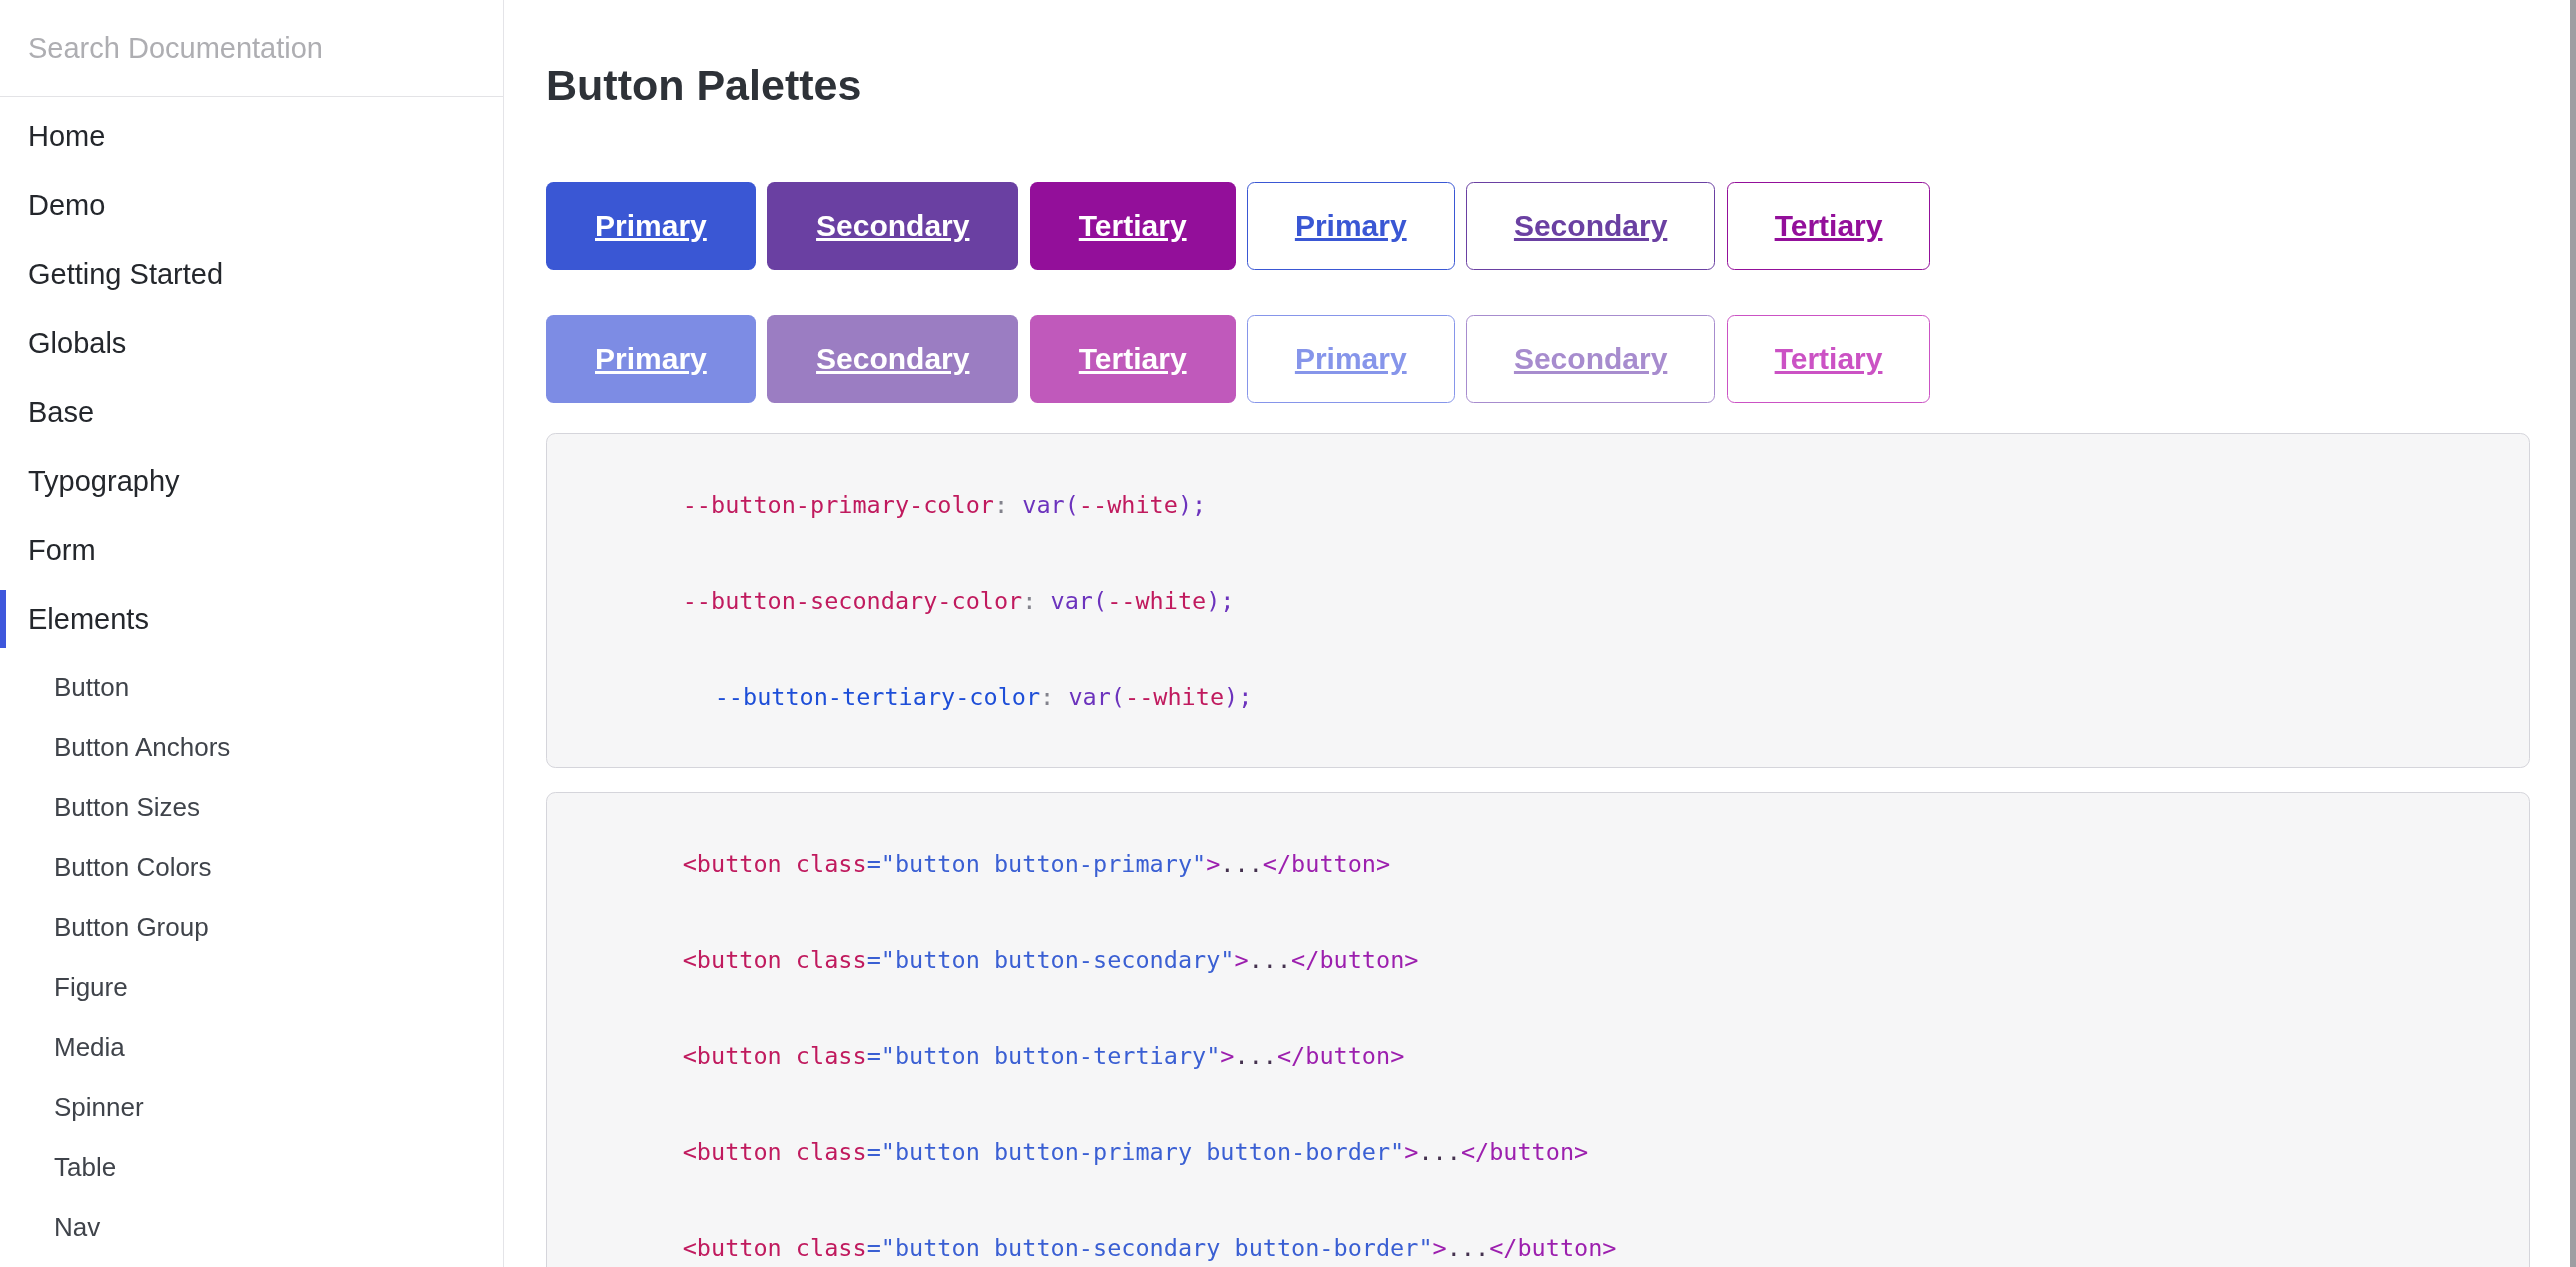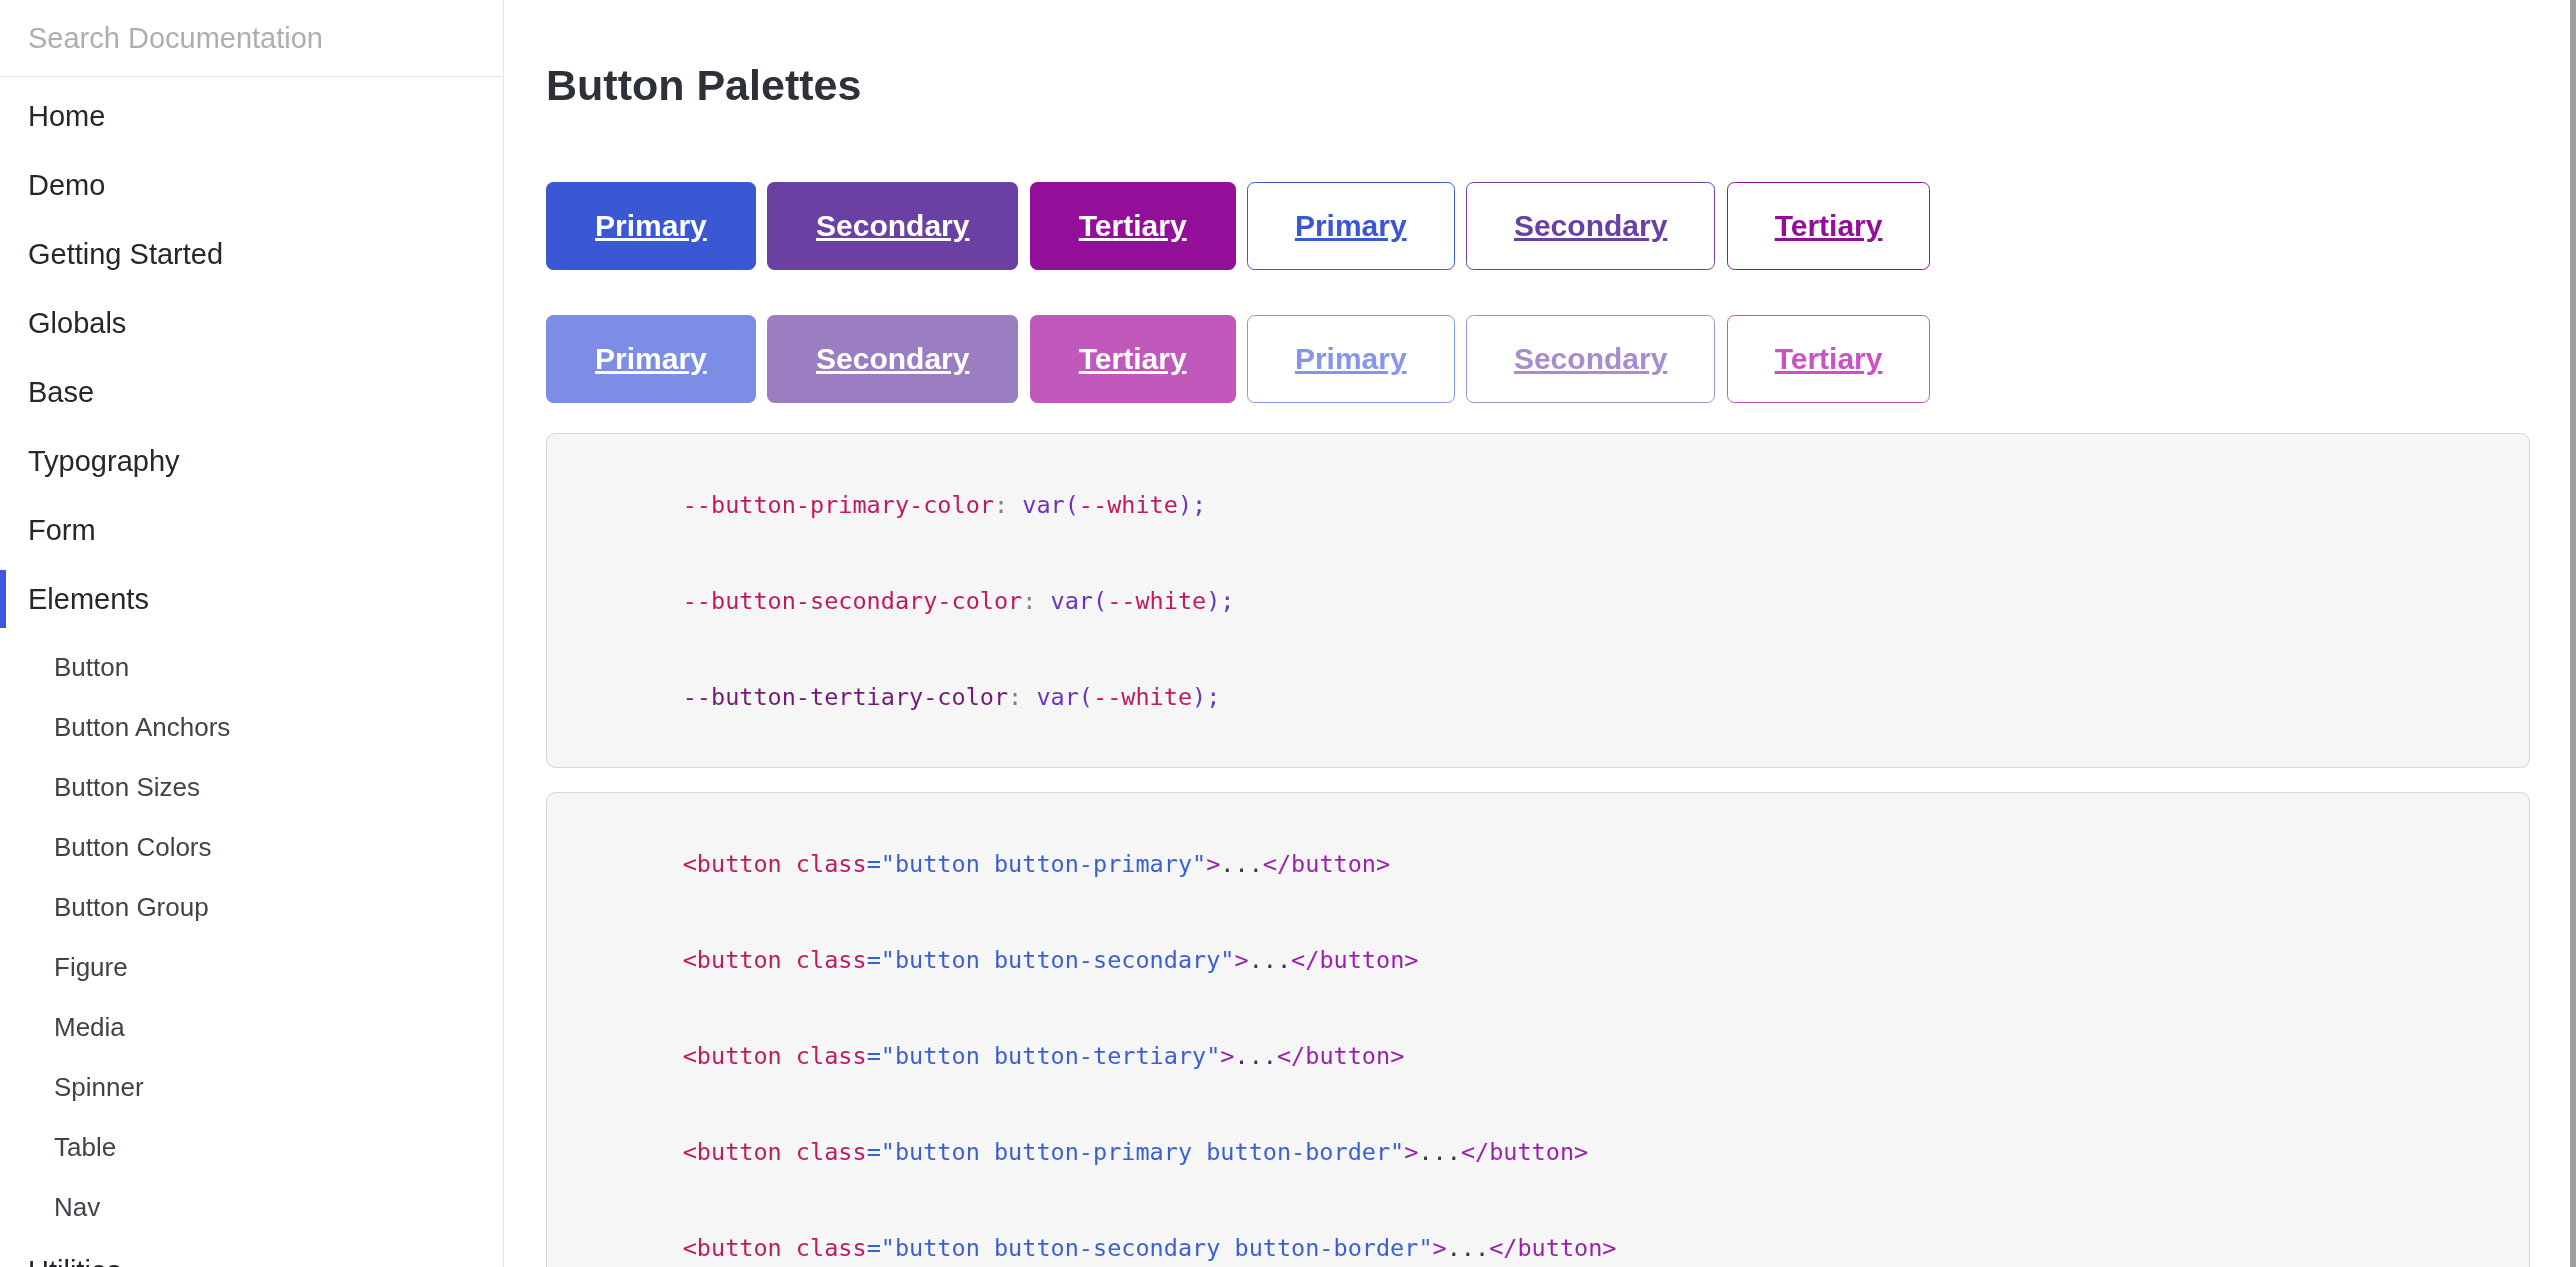--- a/index.html
+++ b/index.html
@@ -3,21 +3,21 @@
 <meta charset="utf-8">
 <style>
   * { margin:0; padding:0; box-sizing:border-box; }
   html,body { width:2576px; height:1267px; overflow:hidden; background:#fff;
               font-family:"Liberation Sans", sans-serif; }
   .app { display:flex; width:2576px; height:1267px; position:relative; }
 
   
   .sidebar { width:504px; min-width:504px; height:100%; background:#fff;
              border-right:0.9px solid #e4e4e8; overflow:hidden; }
-  .search-wrap { height:77px; border-bottom:0.9px solid #e3e3e6; display:flex; align-items:center; }
+  .search-wrap { height:97px; border-bottom:0.9px solid #e3e3e6; display:flex; align-items:center; }
   .search-wrap input { width:100%; border:none; outline:none; font-size:29px;
                        padding-left:28px; color:#333; font-family:"Liberation Sans", sans-serif; }
   .search-wrap input::placeholder { color:#aeaeb2; }
   .nav { padding-top:4.7px; }
   .nav-item { position:relative; height:69px; line-height:69px; padding-left:28px;
               font-size:29px; color:#24272c; cursor:pointer; }
   .active-bar { position:absolute; left:0; top:5.6px; bottom:5.6px; width:5.6px; background:#3e57dc; }
   .subnav { margin-top:3.8px; }
   .subnav-item { height:60px; line-height:60px; padding-left:54px; font-size:26px; color:#3f434a; cursor:pointer; }
 
@@ -105,21 +105,21 @@
     </div>
 
     <div class="code-block cb-1">
       <div class="code-line">
         <span style="color: rgb(192, 26, 94);">--button-primary-color</span><span style="color: rgb(130, 130, 140);">:</span><span style="color: rgb(108, 51, 189);"> var(</span><span style="color: rgb(192, 26, 94);">--white</span><span style="color: rgb(108, 51, 189);">);</span>
       </div>
       <div class="code-line">
         <span style="color: rgb(192, 26, 94);">--button-secondary-color</span><span style="color: rgb(130, 130, 140);">:</span><span style="color: rgb(108, 51, 189);"> var(</span><span style="color: rgb(192, 26, 94);">--white</span><span style="color: rgb(108, 51, 189);">);</span>
       </div>
       <div class="code-line">
-        <span style="color: #701a75;">--button-tertiary-color</span><span style="color: rgb(130, 130, 140);">:</span><span style="color: rgb(108, 51, 189);"> var(</span><span style="color: rgb(192, 26, 94);">--white</span><span style="color: rgb(108, 51, 189);">);</span>
+        <span style="color: #1d4ed8; margin-left: 32px;">--button-tertiary-color</span><span style="color: rgb(130, 130, 140);">:</span><span style="color: rgb(108, 51, 189);"> var(</span><span style="color: rgb(192, 26, 94);">--white</span><span style="color: rgb(108, 51, 189);">);</span>
       </div>
     </div>
 
     <div class="code-block cb-2">
       <div class="code-line">
         <span style="color: rgb(192, 26, 94);">&lt;button class</span><span style="color: rgb(58, 95, 211);">="button button-primary"</span><span style="color: rgb(156, 31, 174);">&gt;</span><span style="color: rgb(69, 50, 79);">...</span><span style="color: rgb(156, 31, 174);">&lt;/button&gt;</span>
       </div>
       <div class="code-line">
         <span style="color: rgb(192, 26, 94);">&lt;button class</span><span style="color: rgb(58, 95, 211);">="button button-secondary"</span><span style="color: rgb(156, 31, 174);">&gt;</span><span style="color: rgb(69, 50, 79);">...</span><span style="color: rgb(156, 31, 174);">&lt;/button&gt;</span>
       </div>

